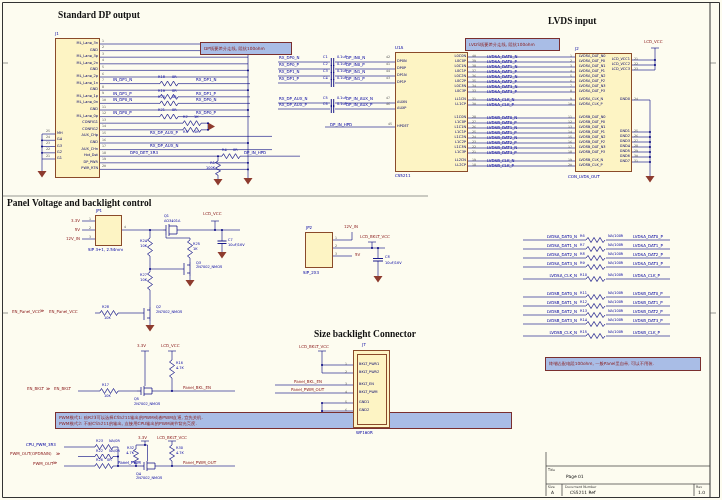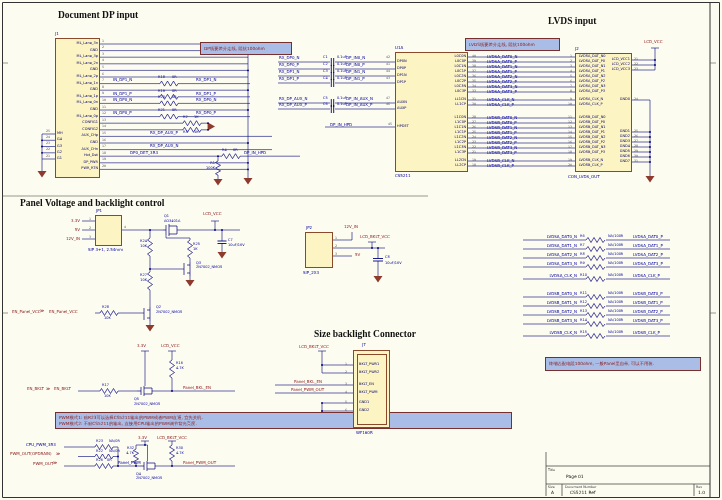--- a/index.html
+++ b/index.html
@@ -142,23 +142,23 @@
   <g>
     <rect x="311" y="237" width="3.5" height="6" fill="#1a1a6e"></rect>
         <rect x="318.5" y="237" width="3.5" height="6" fill="#1a1a6e"></rect>
     <rect x="311" y="245" width="3.5" height="6" fill="#1a1a6e"></rect>
         <rect x="318.5" y="245" width="3.5" height="6" fill="#1a1a6e"></rect>
     <rect x="308" y="253" width="18" height="5" fill="#33337f"></rect>
     <rect x="368" y="350" width="8" height="3" fill="#444"></rect>
   </g>
 </svg>
 
-<div class="hd" style="left:58px;top:10px">Document DP input</div>
+<div class="hd" style="left:58px;top:10px">Standard DP output</div>
 <div class="hd" style="left:548px;top:16px">LVDS input</div>
-<div class="hd" style="left:20px;top:198px">Panel Voltage and backlight control</div>
+<div class="hd" style="left:7px;top:198px">Panel Voltage and backlight control</div>
 <div class="hd" style="left:314px;top:329px">Size backlight Connector</div>
 
 <div class="note" style="left:200px;top:42px;width:92px;height:13px">
       <span>DP线要差分走线, 阻抗100ohm</span>
     </div>
 <div class="note" style="left:465px;top:38px;width:95px;height:13px">
       <span>LVDS线要差分走线, 阻抗100ohm</span>
     </div>
 <div class="note" style="left:545px;top:357px;width:156px;height:14px">
       <span>终端匹配电阻100ohm, 一般Panel里自带, 可以不用装.</span>

